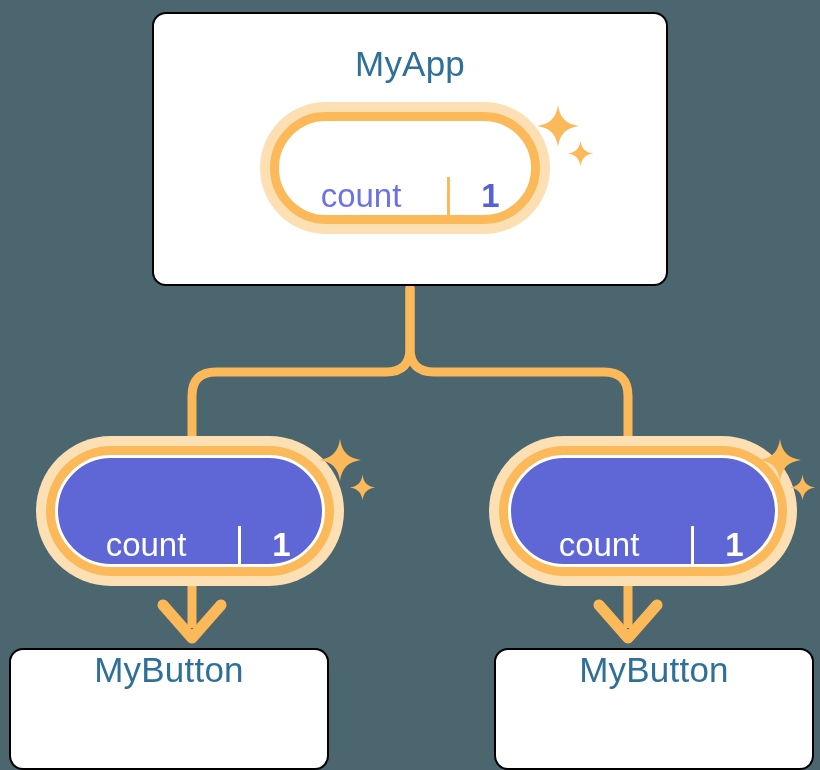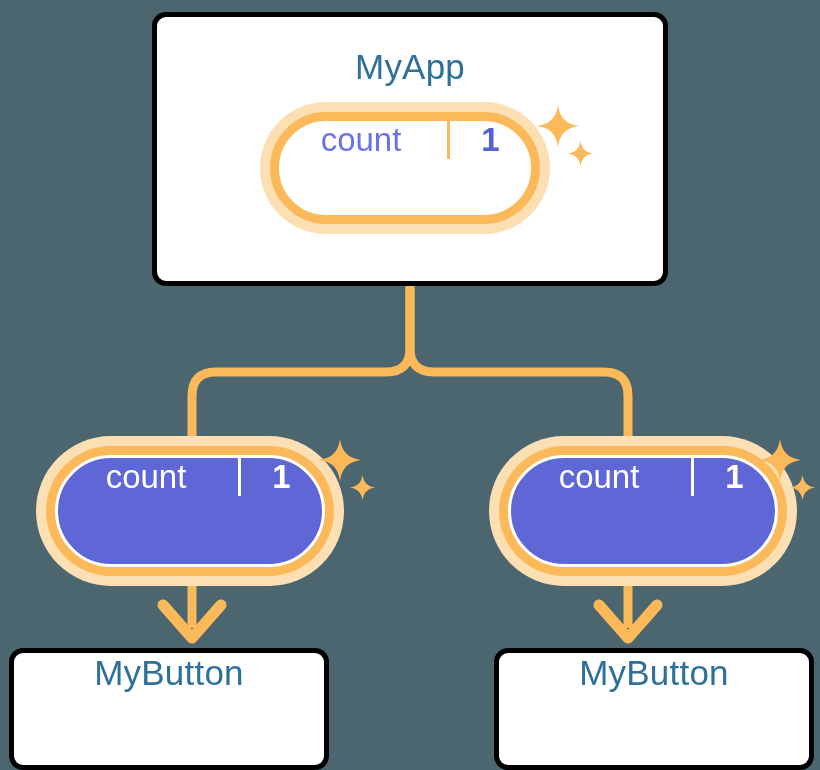--- a/index.html
+++ b/index.html
@@ -28,21 +28,21 @@
     width: 820px;
     height: 770px;
     z-index: 1;
   }
 
   
   .card {
     position: absolute;
     box-sizing: border-box;
     background: #ffffff;
-    border: 5px solid #000000;
+    border: 2px solid #000000;
     border-radius: 14px;
     z-index: 3;
   }
   .card-title {
     color: #2e7099;
     font-size: 35px;
     font-weight: 400;
     letter-spacing: 0.2px;
     text-align: center;
     white-space: nowrap;
@@ -81,21 +81,21 @@
 
   
   .pill-wrap {
     position: absolute;
     z-index: 4;
   }
   .pill {
     position: relative;
     box-sizing: border-box;
     display: flex;
-    align-items: flex-start;
+    align-items: flex-end;
     border-radius: 999px;
     
   }
   
   .pill-light {
     width: 270px;
     height: 112px;
     background: #ffffff;
     border: 9px solid #fbb95a;
     box-shadow: 0 0 0 10px #fce0b4;

